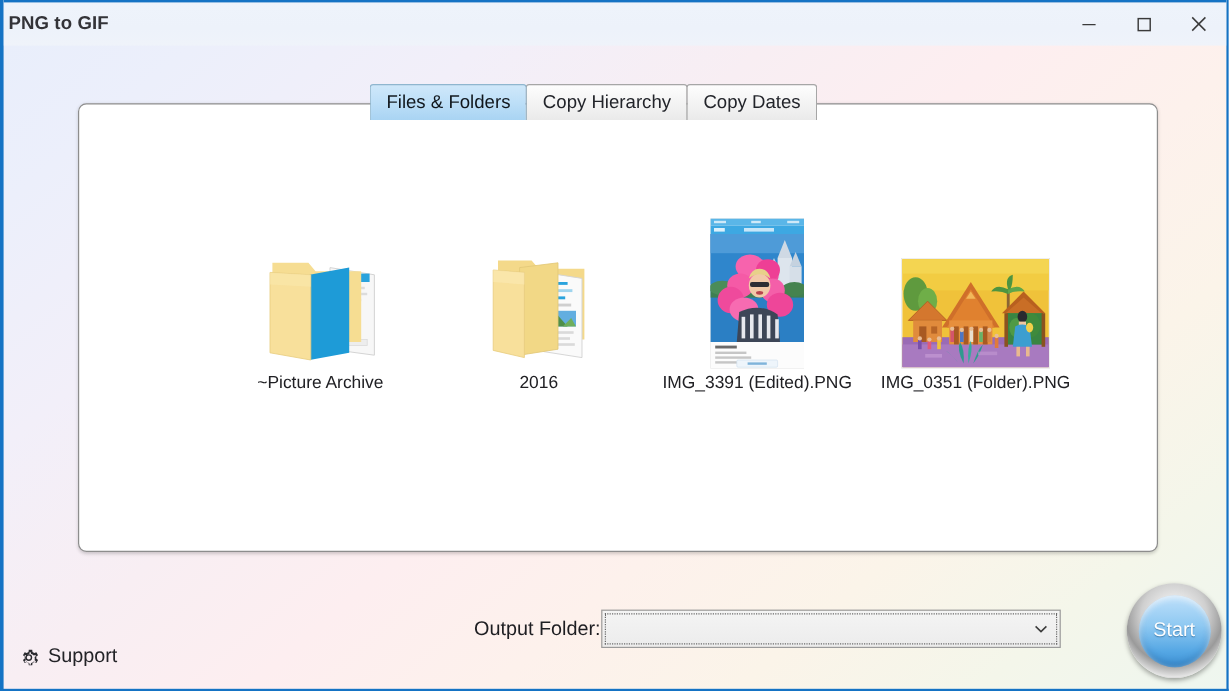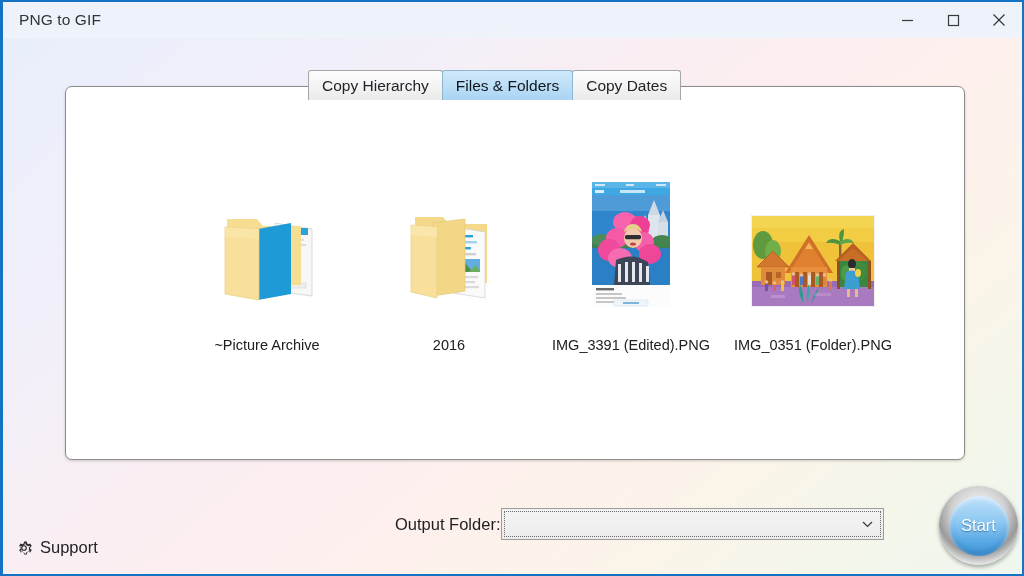--- a/index.html
+++ b/index.html
@@ -36,24 +36,25 @@
   .titlebar {
     position: absolute;
     top: 0; left: 0; right: 0;
     height: 38px;
     background: linear-gradient(180deg, #eef3fb 0%, #edf2fa 60%, #eff3fa 100%);
     border-top: 2px solid #1573c4;
     display: flex;
     align-items: center;
   }
   .title-text {
-    margin-left: 16px;
+    margin-left: 4px;
     font-size: 15.5px;
     color: #333338;
     letter-spacing: .1px;
+    font-weight: bold;
   }
   .wincontrols {
     margin-left: auto;
     display: flex;
     height: 100%;
   }
   .wc {
     width: 46px;
     height: 100%;
     display: flex;
@@ -123,21 +124,21 @@
     flex-direction: column;
     align-items: center;
   }
   .thumb-box {
     height: 125px;
     display: flex;
     align-items: flex-end;
     justify-content: center;
   }
   .item-label {
-    margin-top: 30px;
+    margin-top: 4px;
     font-size: 14.5px;
     color: #202024;
     white-space: nowrap;
     text-align: left;
   }
 
   
   .output-row {
     position: absolute;
     left: 392px;
@@ -244,22 +245,22 @@
       <div class="wc">
         <svg width="14" height="14" viewBox="0 0 14 14">
           <line x1="1.5" y1="1.5" x2="12.5" y2="12.5" stroke="#3a3a3a" stroke-width="1.25"></line>
           <line x1="12.5" y1="1.5" x2="1.5" y2="12.5" stroke="#3a3a3a" stroke-width="1.25"></line>
         </svg>
       </div>
     </div>
   </div>
 
   <div class="tabstrip">
+    <div class="tab active">Files &amp; Folders</div>
     <div class="tab">Copy Hierarchy</div>
-    <div class="tab active">Files &amp; Folders</div>
     <div class="tab">Copy Dates</div>
   </div>
 
   <div class="panel">
     <div class="items">
 
       <div class="item">
         <div class="thumb-box">
           <svg width="108" height="108" viewBox="0 0 108 108">
 

